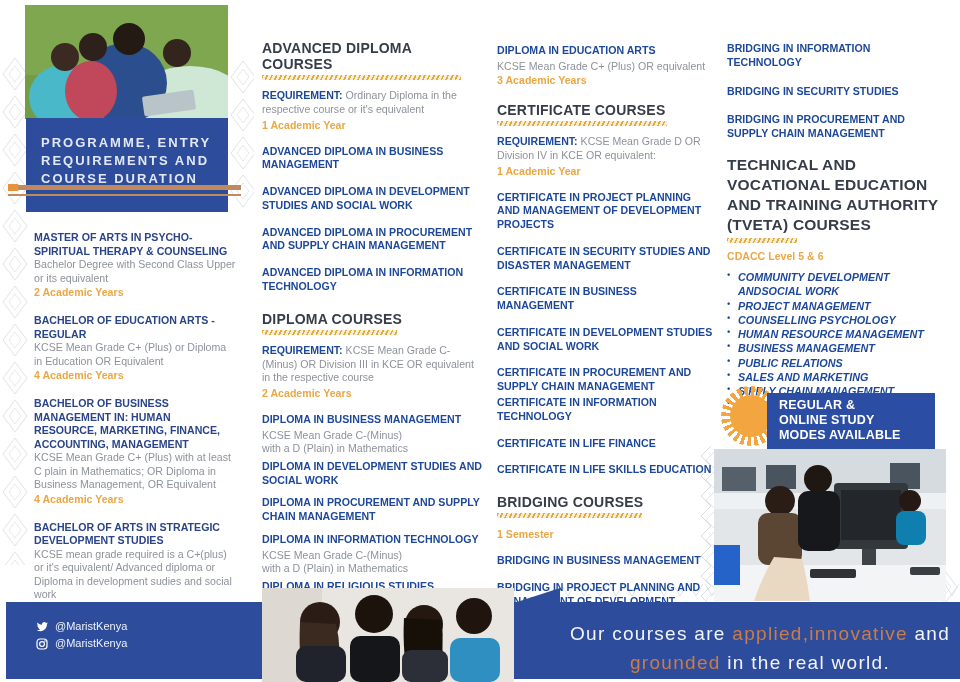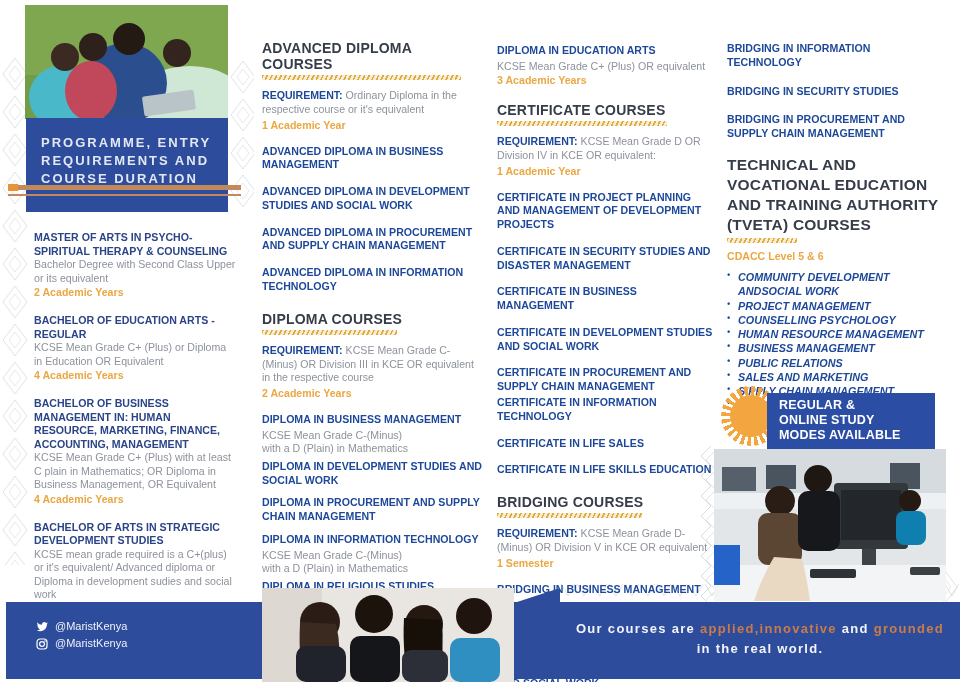--- a/index.html
+++ b/index.html
@@ -47,21 +47,21 @@
 
   
   .photo{position:absolute;overflow:hidden;}
 
   
   .footer-band{position:absolute;left:6px;top:602px;width:954px;height:77px;background:#2e4c9c;}
   .notch{position:absolute;left:514px;top:588px;width:46px;height:15px;background:#2e4c9c;clip-path:polygon(0 100%,100% 0,100% 100%);}
   .social{position:absolute;left:36px;top:618px;color:#eef1f7;font-size:11px;line-height:1.55;}
   .social .row{display:flex;align-items:center;gap:7px;}
   .social svg{display:block;}
-  .slogan{position:absolute;left:570px;top:619px;width:380px;text-align:center;color:#f2f4f9;font-size:13px;letter-spacing:1.3px;line-height:1.55;font-weight:bold;}
+  .slogan{position:absolute;left:570px;top:619px;width:380px;text-align:center;color:#f2f4f9;font-size:19px;letter-spacing:1.3px;line-height:1.55;}
   .slogan .or{color:#c97c49;}
 </style>
 </head>
 <body>
 
 <svg class="deco" style="left:0;top:55px;" width="30" height="510">
   <defs>
       <pattern id="dia" width="30" height="38" patternUnits="userSpaceOnUse">
     <path d="M15 3 L27 19 L15 35 L3 19 Z" fill="none" stroke="#dcdfe2" stroke-width="1"></path>
     <path d="M15 11 L21 19 L15 27 L9 19 Z" fill="none" stroke="#e3e6e9" stroke-width="1"></path>
@@ -170,26 +170,25 @@
   <div class="hatch" style="width:170px;"></div>
   <div class="req"><b>REQUIREMENT:</b> <span>KCSE Mean Grade D OR Division IV in KCE OR equivalent:</span></div>
   <div class="dur">1 Academic Year</div>
   <div class="gap12"></div>
   <div class="course">CERTIFICATE IN PROJECT PLANNING AND MANAGEMENT OF DEVELOPMENT PROJECTS</div>
   <div class="course">CERTIFICATE IN SECURITY STUDIES AND DISASTER MANAGEMENT</div>
   <div class="course">CERTIFICATE IN BUSINESS MANAGEMENT</div>
   <div class="course">CERTIFICATE IN DEVELOPMENT STUDIES AND SOCIAL WORK</div>
   <div class="course tight">CERTIFICATE IN PROCUREMENT AND SUPPLY CHAIN MANAGEMENT</div>
   <div class="course">CERTIFICATE IN INFORMATION TECHNOLOGY</div>
-  <div class="course">CERTIFICATE IN LIFE SALES</div>
+  <div class="course">CERTIFICATE IN LIFE FINANCE</div>
   <div class="course">CERTIFICATE IN LIFE SKILLS EDUCATION</div>
   <div class="gap4"></div>
   <div class="sec-h">BRIDGING COURSES</div>
   <div class="hatch" style="width:145px;"></div>
-  <div class="req"><b>REQUIREMENT:</b> <span>KCSE Mean Grade D- (Minus) OR Division V in KCE OR equivalent</span></div>
   <div class="dur">1 Semester</div>
   <div class="gap12"></div>
   <div class="course">BRIDGING IN BUSINESS MANAGEMENT</div>
   <div class="course">BRIDGING IN PROJECT PLANNING AND MANAGEMENT OF DEVELOPMENT PROJECTS</div>
   <div class="course">BRIDGING IN DEVELOPMENT STUDIES AND SOCIAL WORK</div>
 </div>
 
 <div class="col col4">
   <div class="course" style="margin-bottom:15px;">BRIDGING IN INFORMATION TECHNOLOGY</div>
   <div class="course" style="margin-bottom:15px;">BRIDGING IN SECURITY STUDIES</div>

